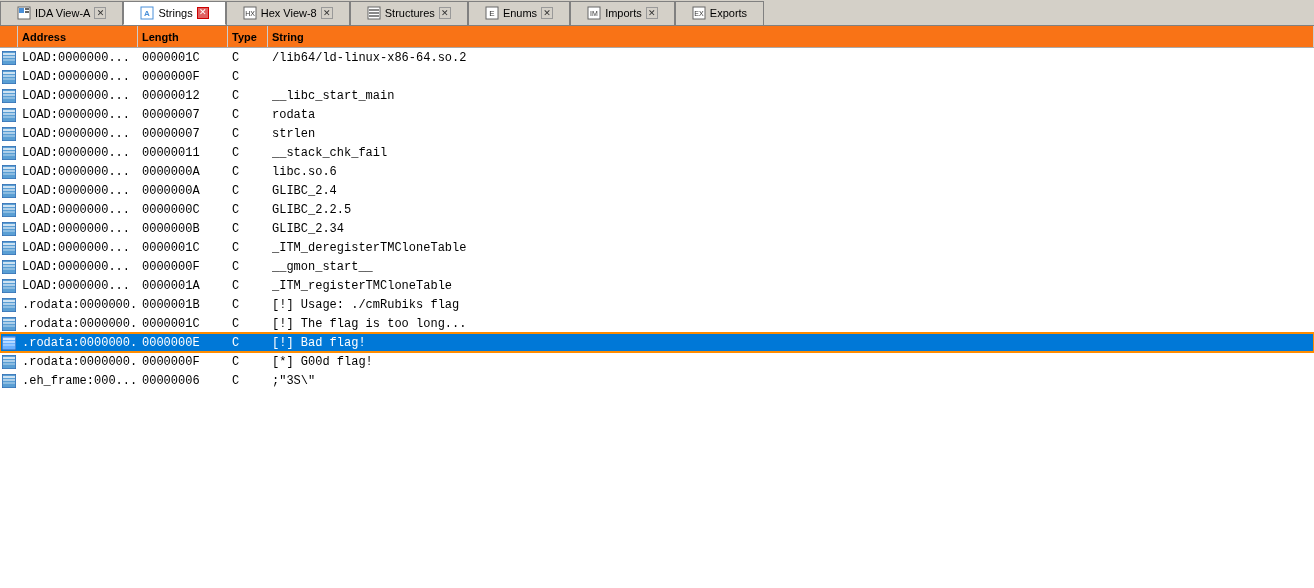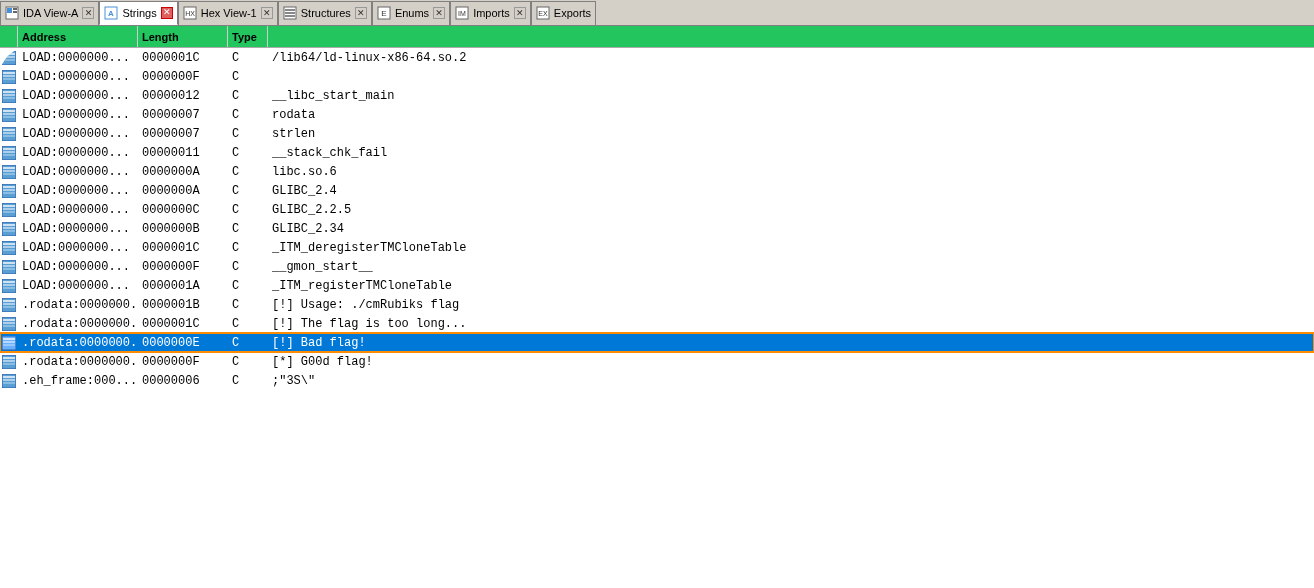--- a/index.html
+++ b/index.html
@@ -16,21 +16,21 @@
       display: flex;
       align-items: center;
       background: #d4d0c8;
       border-bottom: 1px solid #808080;
       height: 26px;
       flex-shrink: 0;
     }
     .tab {
       display: flex;
       align-items: center;
-      padding: 2px 4px;
+      padding: 2px 16px;
       border: 1px solid #808080;
       border-bottom: none;
       background: #d4d0c8;
       height: 24px;
       cursor: pointer;
       white-space: nowrap;
       font-family: Arial, sans-serif;
       font-size: 11px;
       gap: 4px;
       position: relative;
@@ -67,21 +67,21 @@
       display: flex;
       flex-direction: column;
       height: calc(100vh - 26px);
       background: #ffffff;
     }
 
     
     .col-headers {
       display: flex;
       align-items: center;
-      background: #22c55e;
+      background: #f97316;
       border-bottom: 1px solid #aaa;
       height: 22px;
       font-family: Arial, sans-serif;
       font-size: 11px;
       font-weight: bold;
       padding: 0;
       flex-shrink: 0;
     }
     .col-header {
       padding: 2px 4px;
@@ -89,21 +89,20 @@
       height: 100%;
       display: flex;
       align-items: center;
     }
 
     
     .table-body {
       flex: 1;
       overflow-y: auto;
       overflow-x: hidden;
-      border-radius: 27px;
     }
     .table-row {
       display: flex;
       align-items: center;
       height: 19px;
       border-bottom: none;
     }
     .table-row.selected {
       background: #0078d7;
       color: #ffffff;
@@ -161,21 +160,21 @@
     <span class="tab-close" style="background:#e06060;color:white;border-color:#c00;">✕</span>
   </div>
 
   <div class="tab">
     <span class="tab-icon">
       <svg width="14" height="14" viewBox="0 0 14 14">
         <rect x="1" y="1" width="12" height="12" fill="white" stroke="#666" stroke-width="1"></rect>
         <text x="7" y="10" text-anchor="middle" font-size="7" font-family="Arial" fill="#333">HX</text>
       </svg>
     </span>
-    <span>Hex View-1</span>
+    <span>Hex View-8</span>
     <span class="tab-close">✕</span>
   </div>
 
   <div class="tab">
     <span class="tab-icon">
       <svg width="14" height="14" viewBox="0 0 14 14">
         <rect x="1" y="1" width="12" height="12" fill="white" stroke="#666" stroke-width="1"></rect>
         <rect x="2" y="3" width="10" height="2" fill="#888"></rect>
         <rect x="2" y="6" width="10" height="2" fill="#888"></rect>
         <rect x="2" y="9" width="10" height="2" fill="#888"></rect>
@@ -225,20 +224,23 @@
     <div style="width:18px; min-width:18px; border-right:1px solid #ccc; height:100%;"></div>
     <div class="col-header col-addr">
       <span>Address</span>
     </div>
     <div class="col-header col-len">
       <span>Length</span>
     </div>
     <div class="col-header col-type">
       <span>Type</span>
     </div>
+    <div class="col-header col-str">
+      <span>String</span>
+    </div>
   </div>
 
   <div class="table-body" id="table-body">
   <div class="table-row">
         <div style="width: 18px; min-width: 18px; height: 100%; display: flex; align-items: center; justify-content: center; flex-shrink: 0;">
           <svg width="14" height="14" viewBox="0 0 14 14">
     <rect x="0" y="0" width="14" height="14" fill="#5a9fd4" stroke="#2a5fa8" stroke-width="1"></rect>
     <rect x="1" y="2" width="12" height="2" fill="white" opacity="0.7"></rect>
     <rect x="1" y="5" width="12" height="2" fill="white" opacity="0.5"></rect>
     <rect x="1" y="8" width="12" height="2" fill="white" opacity="0.3"></rect>

